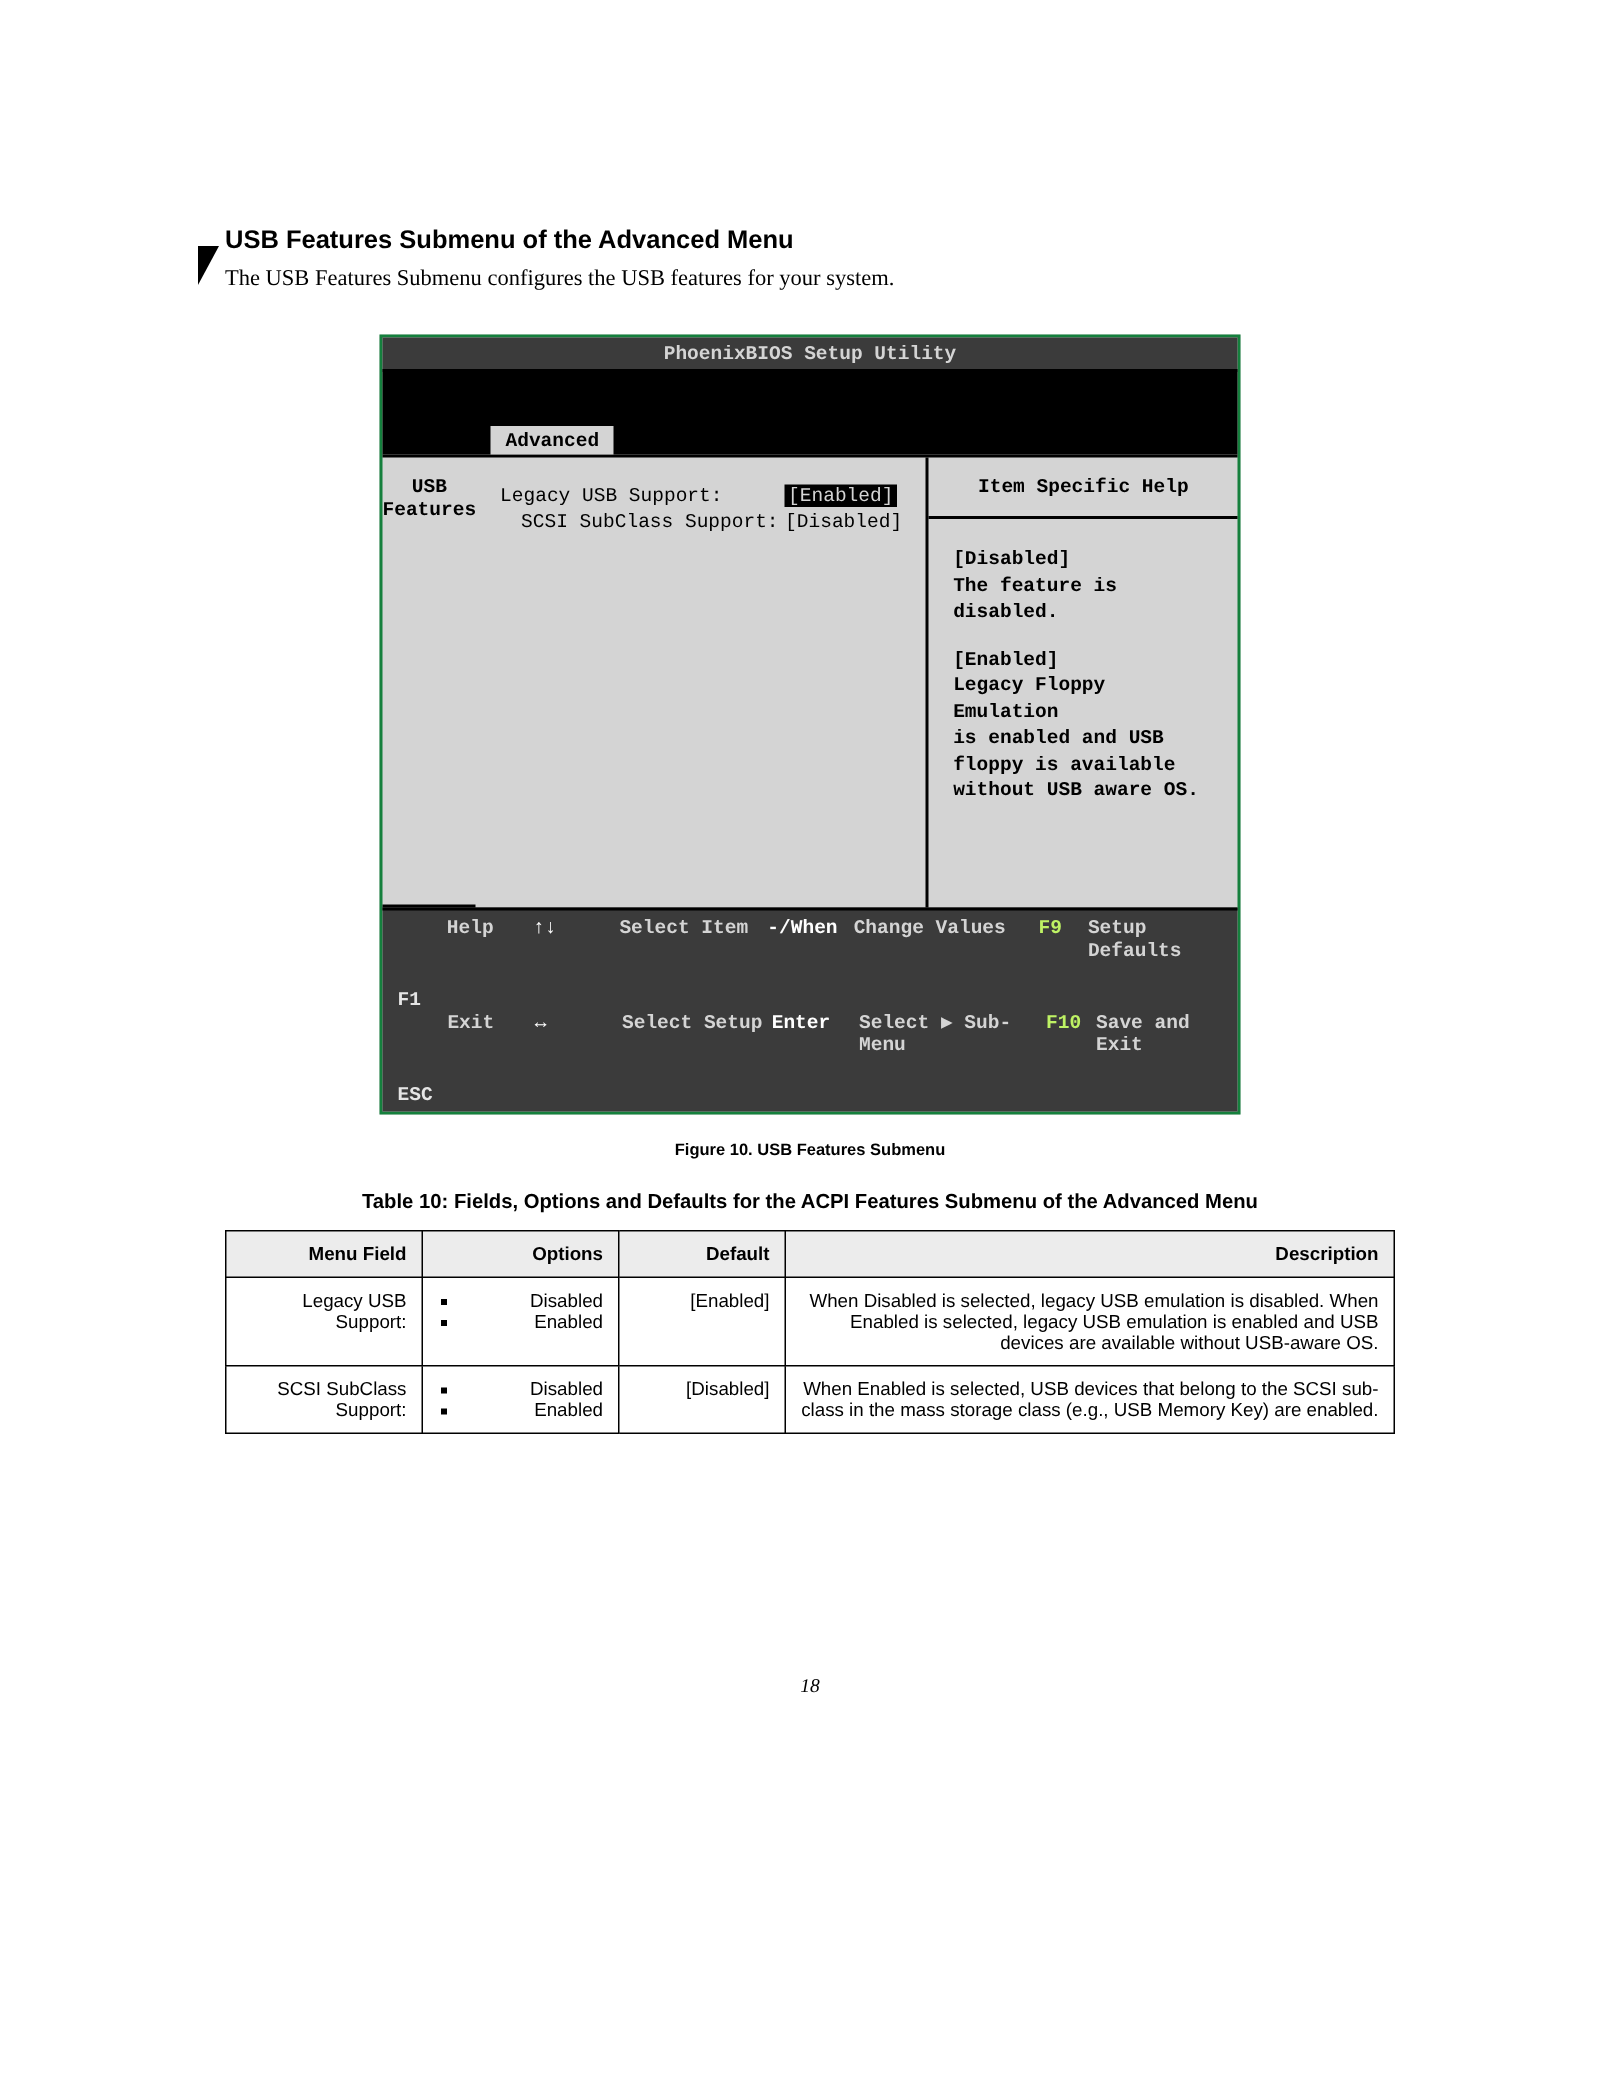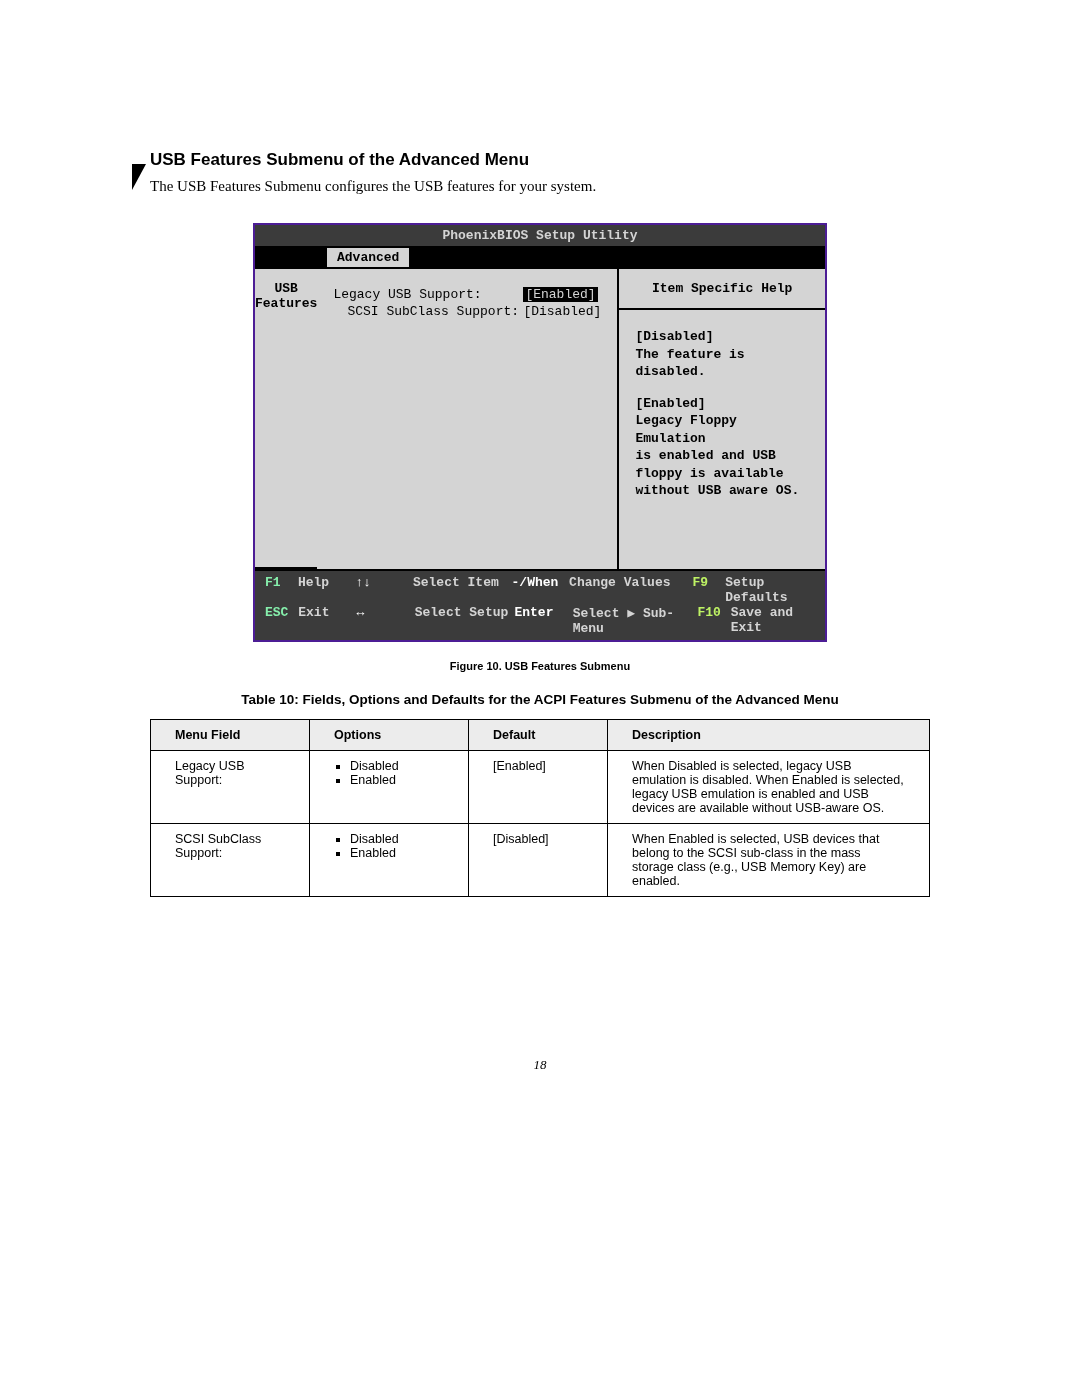--- a/index.html
+++ b/index.html
@@ -43,21 +43,21 @@
   }
   p.intro {
     font-size: 15px;
     margin: 0 0 28px 0;
   }
 
   
   .bios {
     width: 570px;
     margin: 0 auto;
-    border: 2px solid #4c1d95;
+    border: 2px solid #15803d;
     font-family: "Courier New", Courier, monospace;
     font-size: 13px;
     color: #000;
     background: #d4d4d4;
   }
   .bios-title {
     background: #3b3b3b;
     color: #d4d4d4;
     text-align: center;
     padding: 3px 0;
@@ -71,20 +71,21 @@
     padding: 0;
     font-weight: bold;
   }
   .bios-menubar .tab {
     padding: 2px 10px;
   }
   .bios-menubar .tab.active {
     background: #d4d4d4;
     color: #000;
     margin-left: 72px;
+    margin-top: 36px;
   }
   .bios-body {
     display: flex;
     border-top: 2px solid #000;
     min-height: 300px;
   }
   .bios-left {
     flex: 1.65;
     border-right: 2px solid #000;
     display: flex;
@@ -129,21 +130,21 @@
     flex: 1;
   }
   .bios-footer {
     background: #3b3b3b;
     color: #d4d4d4;
     padding: 4px 10px;
     border-top: 2px solid #000;
     font-weight: bold;
   }
   .bios-footer-row { display: flex; }
-  .fk { color: #86efac; width: 40px; }
+  .fk { color: #e5e5e5; width: 40px; margin-top: 48px; }
   .fa { width: 70px; }
   .fk2 { color: #fff; width: 70px; }
   .fa2 { width: 120px; }
   .fk3 { color: #fff; width: 70px; }
   .fa3 { width: 150px; }
   .fk4 { color: #bef264; width: 40px; }
   .fa4 { }
 
   .figure-caption {
     font-family: Arial, Helvetica, sans-serif;
@@ -162,23 +163,23 @@
 
   
   table.spec {
     width: 100%;
     border-collapse: collapse;
     font-family: Arial, Helvetica, sans-serif;
     font-size: 12.5px;
   }
   table.spec th, table.spec td {
     border: 1px solid #000;
-    padding: 8px 24px;
+    padding: 8px 10px;
     vertical-align: top;
-    text-align: left;
+    text-align: right;
   }
   table.spec th {
     background: #ececec;
     font-weight: bold;
   }
   table.spec td.options ul {
     margin: 0;
     padding-left: 16px;
     list-style: square;
   }

